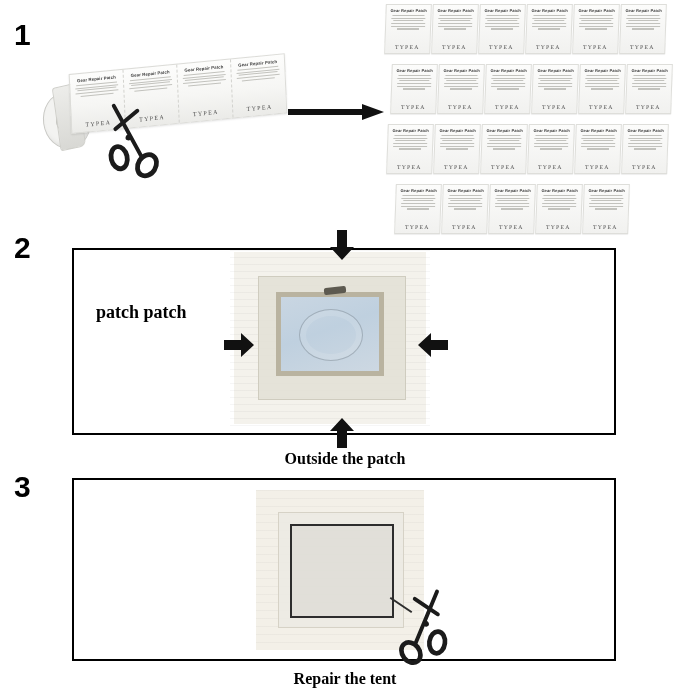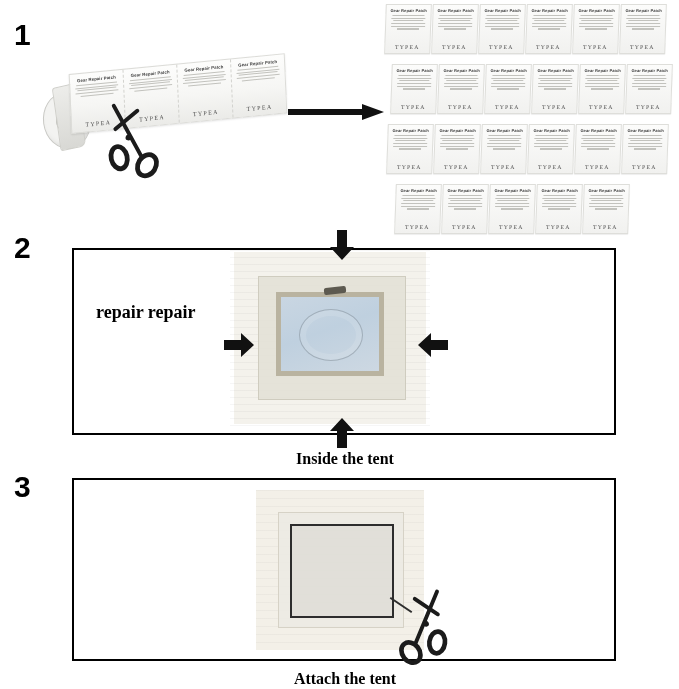--- a/index.html
+++ b/index.html
@@ -671,37 +671,37 @@
 
   <div id="step2-box"></div>
   <div class="tent-fabric"></div>
   <div class="patch-overlay"></div>
   <div class="window-pane">
     <div class="pane-seal"></div>
   </div>
   <div class="pane-clip"></div>
 
   <div class="label2">
-    <div>repair repair</div>
+    <div>patch patch</div>
   </div>
 
   <svg class="arrow-blk" id="arr-top" viewBox="0 0 24 30">
     <path d="M7 0 H17 V17 H24 L12 30 L0 17 H7 Z" fill="#111"></path>
   </svg>
   <svg class="arrow-blk" id="arr-bottom" viewBox="0 0 24 30">
     <path d="M12 0 L24 13 H17 V30 H7 V13 H0 Z" fill="#111"></path>
   </svg>
   <svg class="arrow-blk" id="arr-left" viewBox="0 0 30 24">
     <path d="M0 7 H17 V0 L30 12 L17 24 V17 H0 Z" fill="#111"></path>
   </svg>
   <svg class="arrow-blk" id="arr-right" viewBox="0 0 30 24">
     <path d="M30 7 H13 V0 L0 12 L13 24 V17 H30 Z" fill="#111"></path>
   </svg>
 
-  <div class="caption" id="caption2">Inside the tent</div>
+  <div class="caption" id="caption2">Outside the patch</div>
 
   <div class="step-num" id="step3-num">3</div>
 
   <div id="step3-box"></div>
   <div class="tent-fabric3"></div>
   <div class="patch-inside"></div>
   <div class="hole-outline"></div>
   <div class="cut-line"></div>
 
   <svg id="scissors3" viewBox="0 0 100 100">
@@ -709,15 +709,15 @@
       <line x1="14" y1="14" x2="62" y2="70"></line>
       <line x1="44" y1="14" x2="22" y2="42"></line>
     </g>
     <g fill="none" stroke="#1b1b1b" stroke-width="6">
       <ellipse cx="70" cy="78" rx="11" ry="14" transform="rotate(20 70 78)"></ellipse>
       <ellipse cx="34" cy="76" rx="10" ry="14" transform="rotate(-25 34 76)"></ellipse>
     </g>
     <circle cx="40" cy="49" r="3.5" fill="#1b1b1b"></circle>
   </svg>
 
-  <div class="caption" id="caption3">Attach the tent</div>
+  <div class="caption" id="caption3">Repair the tent</div>
 
 </div>
 
 </body></html>

